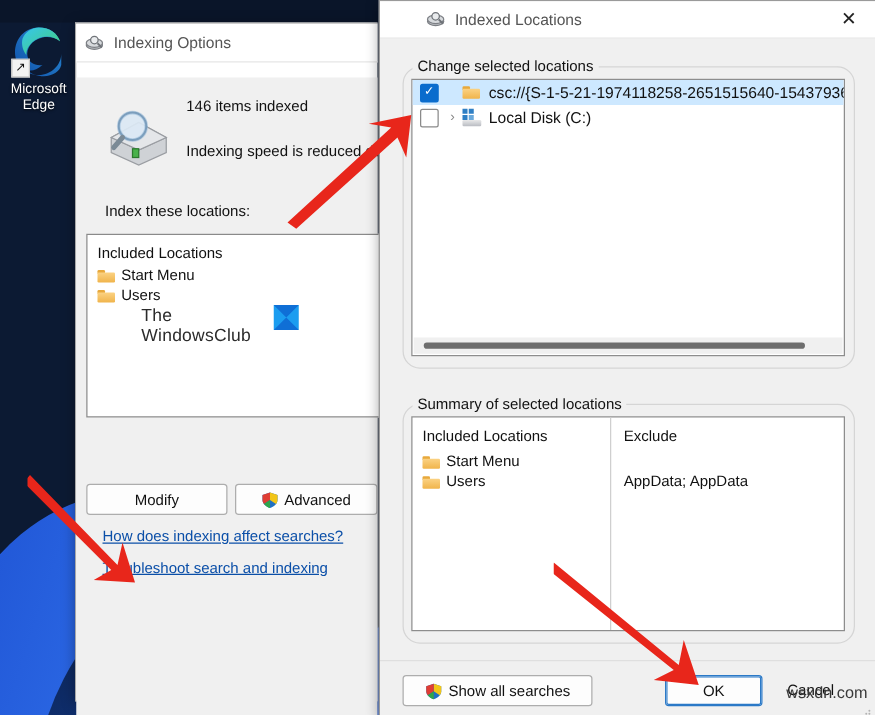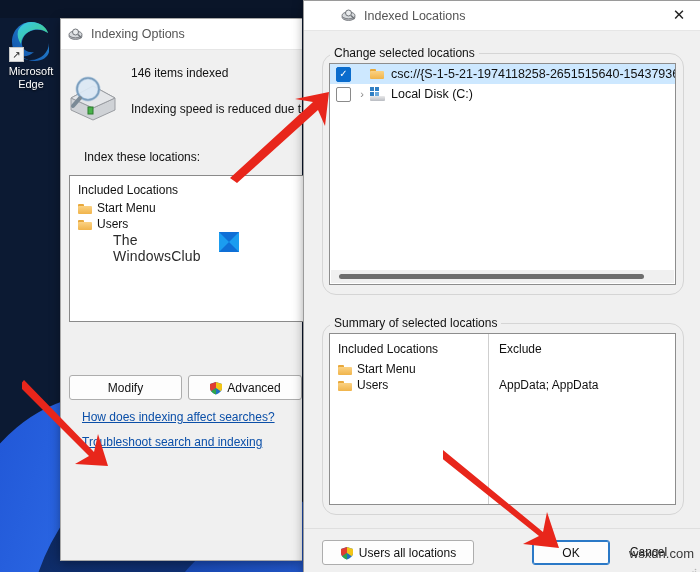--- a/index.html
+++ b/index.html
@@ -53,21 +53,21 @@
        box-shadow:0 2px 10px rgba(0,0,0,.35);}
   .titlebar{height:30px;background:#ffffff;display:flex;align-items:center;
             padding:0 6px;border-bottom:1px solid #e6e6e6;}
   .titlebar .ttl{font-size:12.5px;color:#555;margin-left:7px;}
   .title-ico{width:17px;height:17px;flex:0 0 17px;position:relative;}
 
   
   #winLeft{left:60px;top:18px;width:241px;height:541px;background:#ffffff;
            border:1px solid #a8a8a8;border-right:none;}
   #winLeft .body{position:relative;height:calc(100% - 31px);background:#f0f0f0;}
-  .status-row{display:flex;padding:12px 0 0 2px;}
+  .status-row{display:flex;padding:12px 0 0 20px;margin-top:12px;}
   .status-ico{width:58px;height:52px;flex:0 0 58px;position:relative;margin-top:8px;}
   .status-txt{padding-left:10px;font-size:12px;color:#111;}
   .status-txt div{white-space:nowrap;}
   .status-txt .l1{margin-top:4px;}
   .status-txt .l2{margin-top:22px;}
   .lbl-index{position:absolute;left:23px;top:100px;font-size:12px;color:#111;}
   .listbox{position:absolute;left:8px;top:125px;width:233px;height:145px;
            background:#fff;border:1px solid #8a8a8a;overflow:hidden;}
   .lb-head{font-size:12px;color:#111;padding:7px 0 3px 8px;}
   .lb-row{display:flex;align-items:center;font-size:12px;color:#111;padding:1px 0 1px 8px;}
@@ -329,21 +329,21 @@
   <div class="botbar">
     <div class="btn btn-show">
       <span class="shield">
         <svg width="14" height="14" viewBox="0 0 14 14">
           <path d="M7 1 L13 3 V7 C13 10 10 12.6 7 13.4 C4 12.6 1 10 1 7 V3 Z" fill="#1f70c1"></path>
           <path d="M7 1 L13 3 V7 C13 8.2 12.5 9.3 11.8 10.2 L7 7 Z" fill="#f2c517"></path>
           <path d="M7 1 L1 3 V7 C1 8.2 1.5 9.3 2.2 10.2 L7 7 Z" fill="#e03d33"></path>
           <path d="M2.2 10.2 C3.4 11.7 5.2 12.9 7 13.4 V7 Z" fill="#2fa54a"></path>
         </svg>
       </span>
-      <span>Users all locations</span>
+      <span>Show all searches</span>
     </div>
     <div class="btn btn-ok">OK</div>
     <div class="btn btn-cancel">Cancel</div>
     <div class="wsxdn">wsxdn.com</div>
     <div class="grip">
       <svg width="8" height="8" viewBox="0 0 8 8">
         <circle cx="6.5" cy="1.5" r="0.8" fill="#b3b3b3"></circle>
         <circle cx="6.5" cy="4" r="0.8" fill="#b3b3b3"></circle>
         <circle cx="4" cy="4" r="0.8" fill="#b3b3b3"></circle>
         <circle cx="6.5" cy="6.5" r="0.8" fill="#b3b3b3"></circle>

